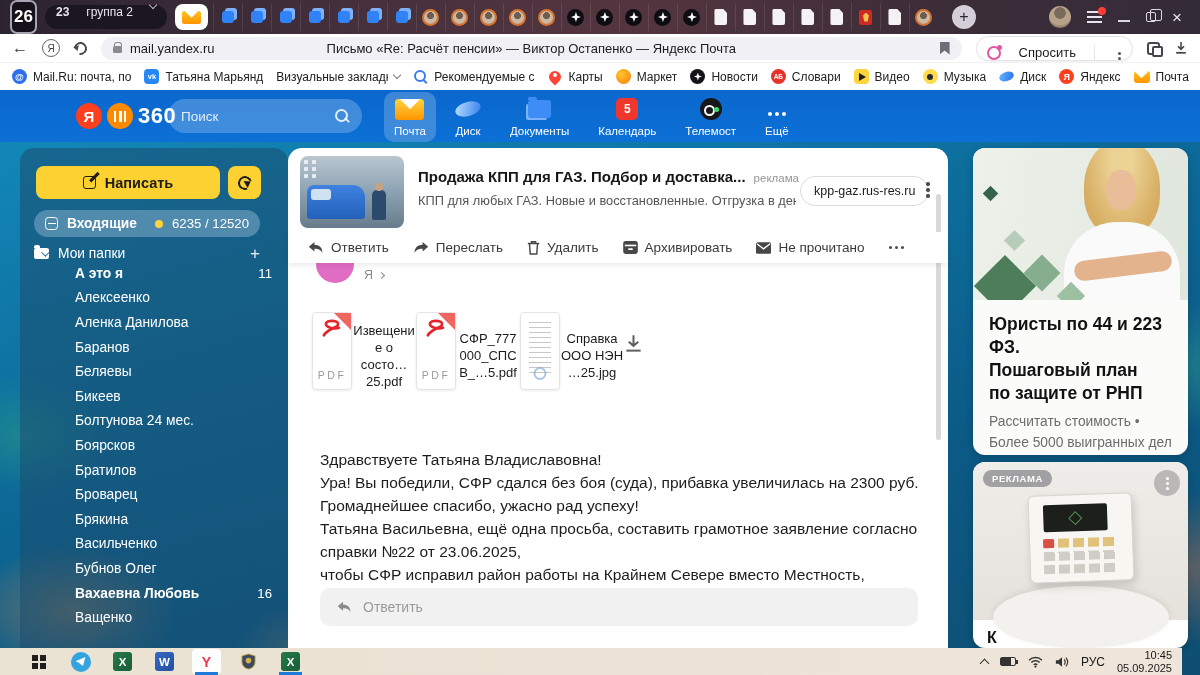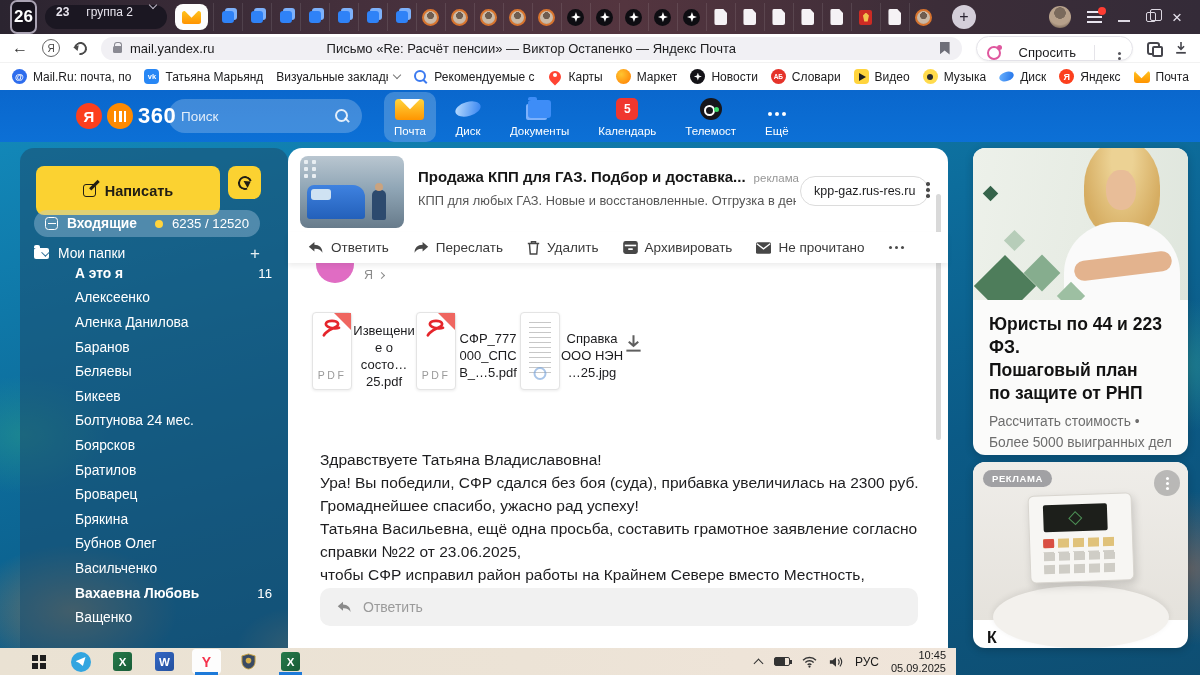--- a/index.html
+++ b/index.html
@@ -132,21 +132,21 @@
  radial-gradient(150px 95px at 6% 88%,rgba(235,140,60,.45),transparent 70%),
  radial-gradient(120px 85px at 2% 55%,rgba(50,170,130,.4),transparent 70%),
  radial-gradient(170px 110px at 99% 80%,rgba(225,120,70,.38),transparent 70%),
  radial-gradient(150px 95px at 98% 42%,rgba(60,175,150,.4),transparent 70%),
  radial-gradient(230px 150px at 50% 98%,rgba(25,125,115,.35),transparent 70%),
  radial-gradient(90px 60px at 25% 95%,rgba(240,170,90,.3),transparent 70%),
  linear-gradient(165deg,#1287b8 0%,#0d6d9c 35%,#0b5a86 65%,#0e4e72 100%)}
 
 
 .sidebar{position:absolute;left:20px;top:148px;width:268px;height:500px;background:rgba(27,77,110,.55);border-radius:14px 14px 0 0;color:#fff;overflow:hidden}
-.compose{position:absolute;left:16px;top:18px;width:184px;height:49px;background:#fbd231;border-radius:8px;display:flex;align-items:center;justify-content:center;gap:9px;color:#201d14;font-weight:bold;font-size:14.5px}
+.compose{position:absolute;left:16px;top:18px;width:184px;height:33px;background:#fbd231;border-radius:8px;display:flex;align-items:center;justify-content:center;gap:9px;color:#201d14;font-weight:bold;font-size:14.5px}
 .pencil{width:13px;height:13px;border:1.8px solid #201d14;border-radius:3px;position:relative}
 .pencil::after{content:"";position:absolute;width:2.5px;height:12px;background:#201d14;transform:rotate(45deg);right:-1px;top:-6px}
 .refresh-btn{position:absolute;left:208px;top:18px;width:33px;height:33px;background:#fbd231;border-radius:8px;display:grid;place-items:center}
 .cyc{width:14px;height:14px;border:2.4px solid #201d14;border-radius:50%;border-right-color:transparent;transform:rotate(25deg);position:relative}
 .cyc::after{content:"";position:absolute;right:-4px;top:-2px;border:4px solid transparent;border-left:6px solid #201d14;transform:rotate(-55deg)}
 .inbox{position:absolute;left:14px;top:62px;width:226px;height:27px;background:rgba(175,206,228,.38);border-radius:14px;display:flex;align-items:center;padding:0 11px;gap:9px}
 .inb-ico{width:13px;height:13px;border:1.8px solid #fff;border-radius:3.5px;position:relative}
 .inb-ico::after{content:"";position:absolute;left:1.5px;right:1.5px;bottom:1.5px;height:3.5px;border-top:1.6px solid #fff}
 .inbox .lbl{font-weight:bold;font-size:13.8px}
 .ydot{width:8px;height:8px;border-radius:50%;background:#ffd43d;margin-left:auto}
@@ -221,21 +221,21 @@
 .d-screen::before{content:"";width:8px;height:8px;border:1.5px solid #4c8f55;transform:rotate(45deg)}
 .d-keys{position:absolute;left:13px;top:43px;width:74px;height:38px}
 .d-keys .kr{position:absolute;left:0;width:100%;height:9px}
 .kr1{top:0;background:repeating-linear-gradient(90deg,#e0c27a 0 11px,transparent 11px 15px)}
 .kr1::before{content:"";position:absolute;left:0;top:0;width:11px;height:9px;background:#d94f43;border-radius:1.5px}
 .kr2{top:13px;background:repeating-linear-gradient(90deg,#cfcdc6 0 11px,transparent 11px 15px)}
 .kr3{top:26px;background:repeating-linear-gradient(90deg,#cfcdc6 0 11px,transparent 11px 15px)}
 .ad2-title{padding:9px 14px;font-size:16px;font-weight:bold;color:#141414}
 
 
-.taskbar{position:absolute;left:0;top:648px;width:956px;height:27px;background:linear-gradient(90deg,#eae2d3,#ece3d6 55%,#f0e5da);display:flex;align-items:center;padding:0 10px 0 24px;z-index:50}
+.taskbar{position:absolute;left:0;top:648px;width:1182px;height:27px;background:linear-gradient(90deg,#eae2d3,#ece3d6 55%,#f0e5da);display:flex;align-items:center;padding:0 10px 0 24px;z-index:50}
 .tb-icons{display:flex;align-items:center;gap:13px}
 .tb-cell{width:29px;height:26px;display:grid;place-items:center;position:relative}
 .open-bar{position:absolute;bottom:0;left:3px;right:3px;height:3px;background:#1d7ad9}
 .win-logo{width:14px;height:14px;background:#1e1e1e;position:relative}
 .win-logo::before{content:"";position:absolute;left:0;top:6px;width:14px;height:2px;background:#eae2d3}
 .win-logo::after{content:"";position:absolute;left:6px;top:0;width:2px;height:14px;background:#eae2d3}
 .tg{width:20px;height:20px;border-radius:50%;background:#32a5e0;display:grid;place-items:center}
 .tg::before{content:"";width:10px;height:9px;background:#fff;clip-path:polygon(0 48%,100% 0,74% 100%,34% 64%)}
 .xl{width:19px;height:19px;background:linear-gradient(135deg,#267a4b,#185c37);border-radius:3px;color:#fff;font-weight:bold;font-size:11.5px;display:grid;place-items:center}
 .xl::before{content:"X"}
@@ -618,26 +618,26 @@
           <span class="f-name">Броварец</span>
           <span class="f-count"></span>
         </div>
 
         <div class="folder-row">
           <span class="f-name">Брякина</span>
           <span class="f-count"></span>
         </div>
 
         <div class="folder-row">
+          <span class="f-name">Васильченко</span>
+          <span class="f-count"></span>
+        </div>
+
+        <div class="folder-row">
           <span class="f-name">Бубнов Олег</span>
-          <span class="f-count"></span>
-        </div>
-
-        <div class="folder-row">
-          <span class="f-name">Васильченко</span>
           <span class="f-count"></span>
         </div>
 
         <div class="folder-row">
           <span class="f-name bold">Вахаевна Любовь</span>
           <span class="f-count">16</span>
         </div>
 
         <div class="folder-row">
           <span class="f-name">Ващенко</span>

